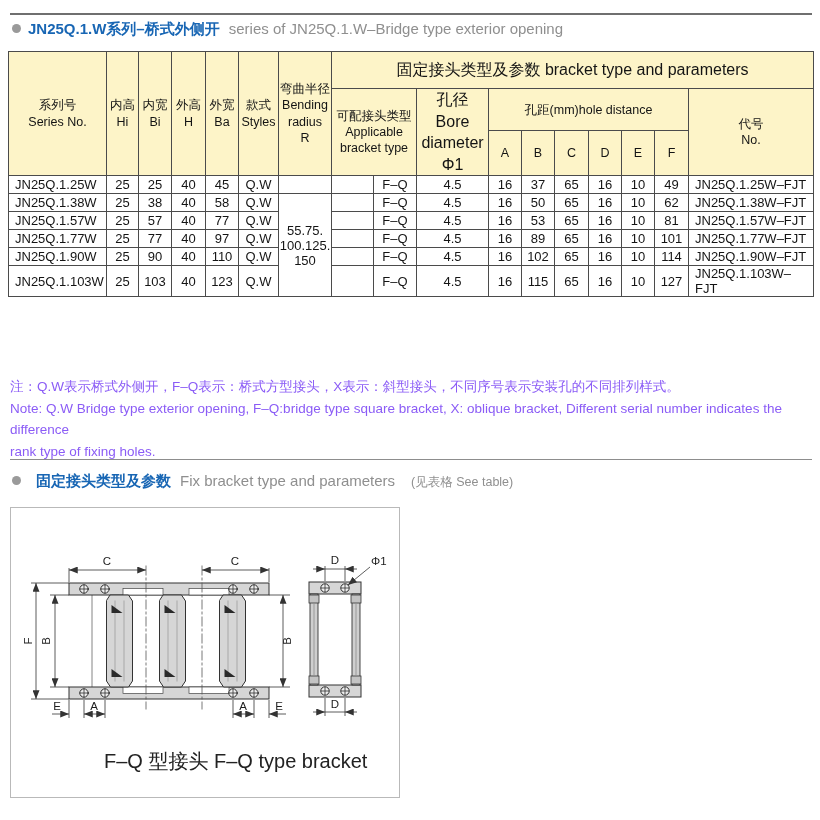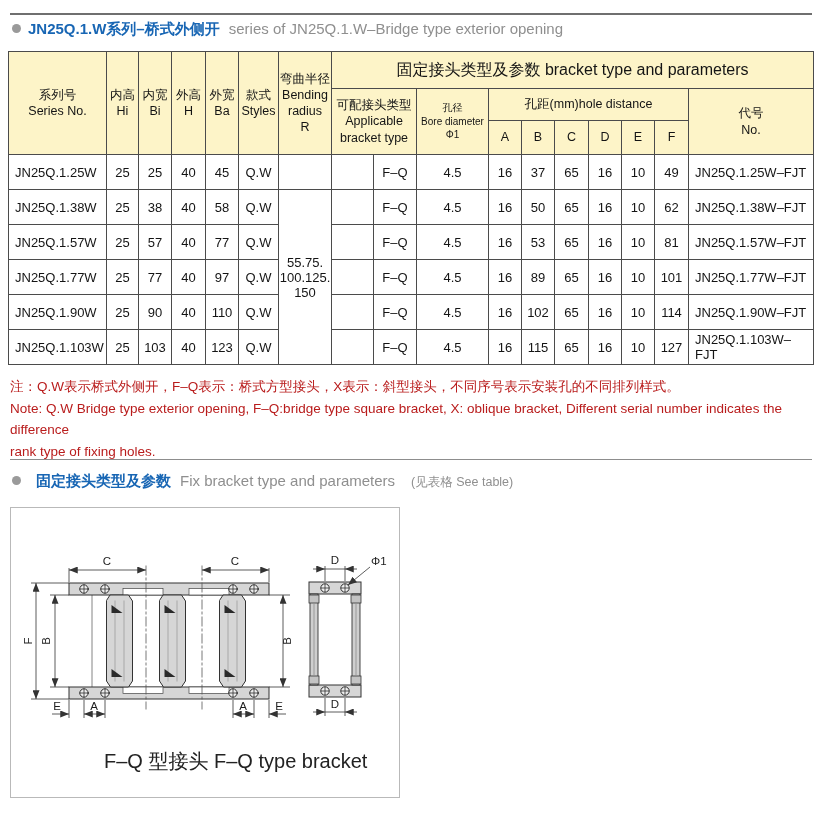--- a/index.html
+++ b/index.html
@@ -11,27 +11,27 @@
   .sec-title{position:absolute;left:28px;font-size:15px;white-space:nowrap;}
   .sec-title .zh{color:#1866b4;font-weight:bold;}
   .sec-title .en{color:#8f8f8f;margin-left:9px;}
   .sec-title .aside{color:#8f8f8f;font-size:12.5px;margin-left:16px;}
 
   table.spec{position:absolute;left:8px;top:51px;border-collapse:collapse;table-layout:fixed;}
   .spec th,.spec td{border:1px solid #4b4b4b;text-align:center;vertical-align:middle;
         padding:0;font-weight:normal;white-space:pre-line;overflow:hidden;}
   .spec th{background:#fdf4c8;font-size:12.5px;line-height:1.3;color:#141414;}
   .spec th.grp{font-size:16px;}
-  .spec th.sm{font-size:10px;line-height:1.35;}
+  .spec th.sm{font-size:16px;line-height:1.35;}
   .spec td{font-size:13px;background:#ffffff;color:#141414;}
   .spec td.l{text-align:left;padding-left:6px;}
   .spec tr.h1{height:37px;} .spec tr.h2{height:32px;padding-left:13px;} .spec tr.h3{height:34px;}
-  .spec tbody tr{height:35px;}
-
-  .note{position:absolute;left:10px;top:376px;width:800px;font-size:13.5px;line-height:1.6;color:#b91c1c;}
+  .spec tbody tr{height:18px;}
+
+  .note{position:absolute;left:10px;top:376px;width:800px;font-size:13.5px;line-height:1.6;color:#8b5cf6;}
 
   .figbox{position:absolute;left:10px;top:507px;width:388px;height:289px;border:1px solid #b9b9b9;background:#ffffff;}
   .figbox svg{display:block;}
   .dimtxt{font-size:11.5px;fill:#1c1c1c;}
   .cap{font-size:20px;fill:#222222;}
 </style>
 </head>
 <body>
 
 <div id="page">

